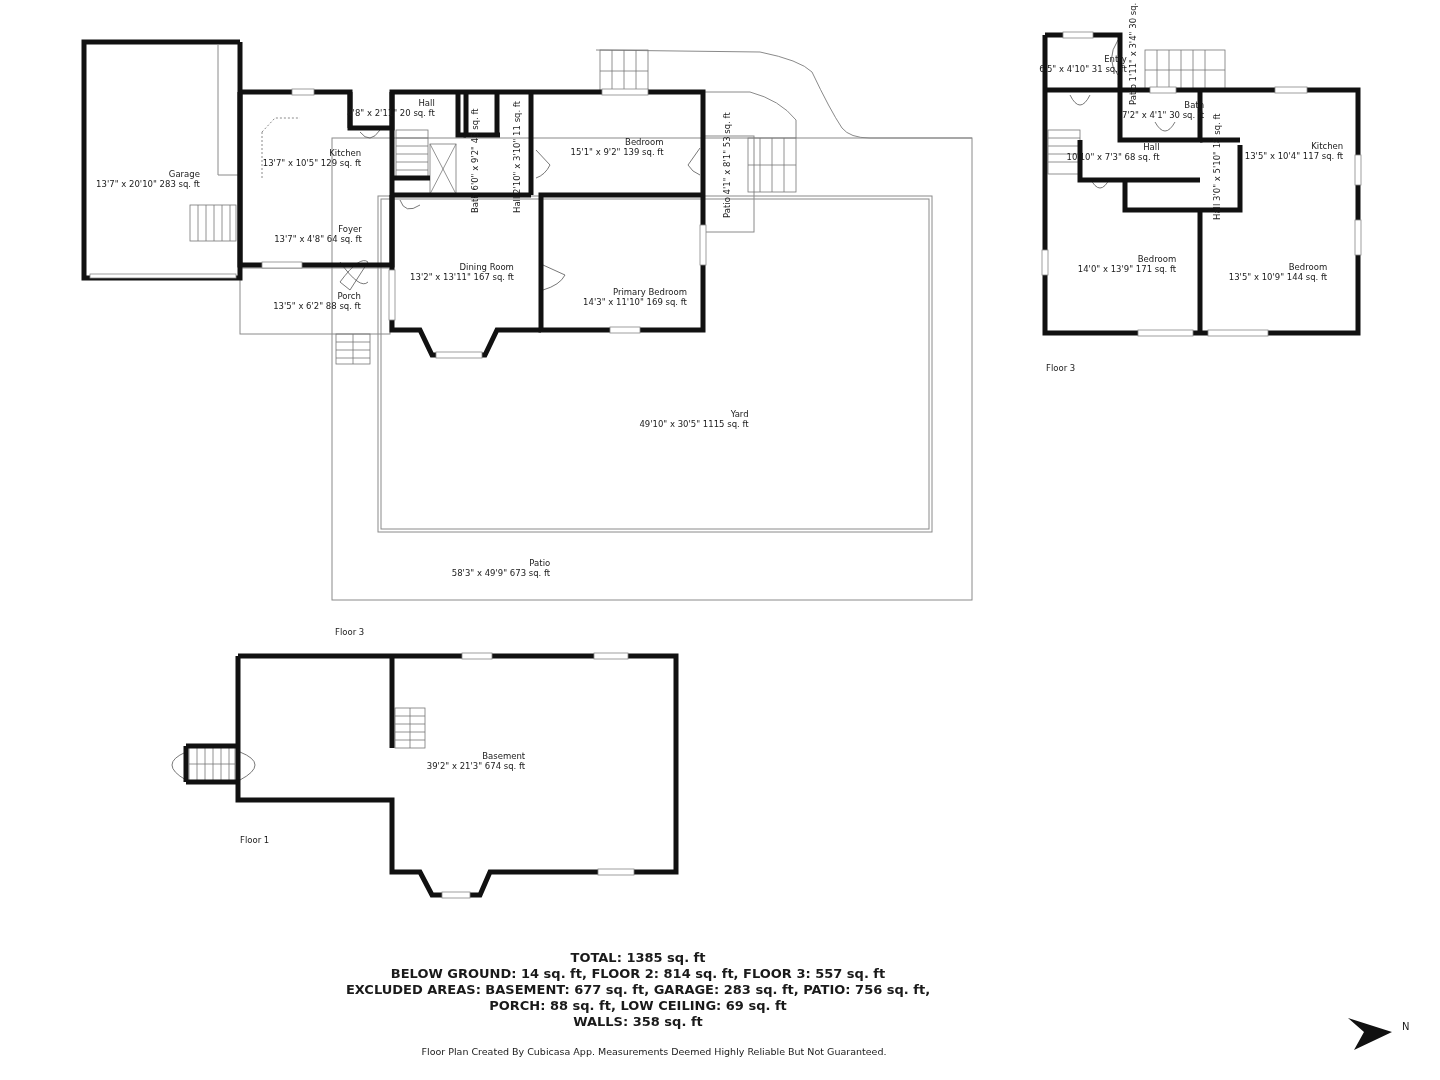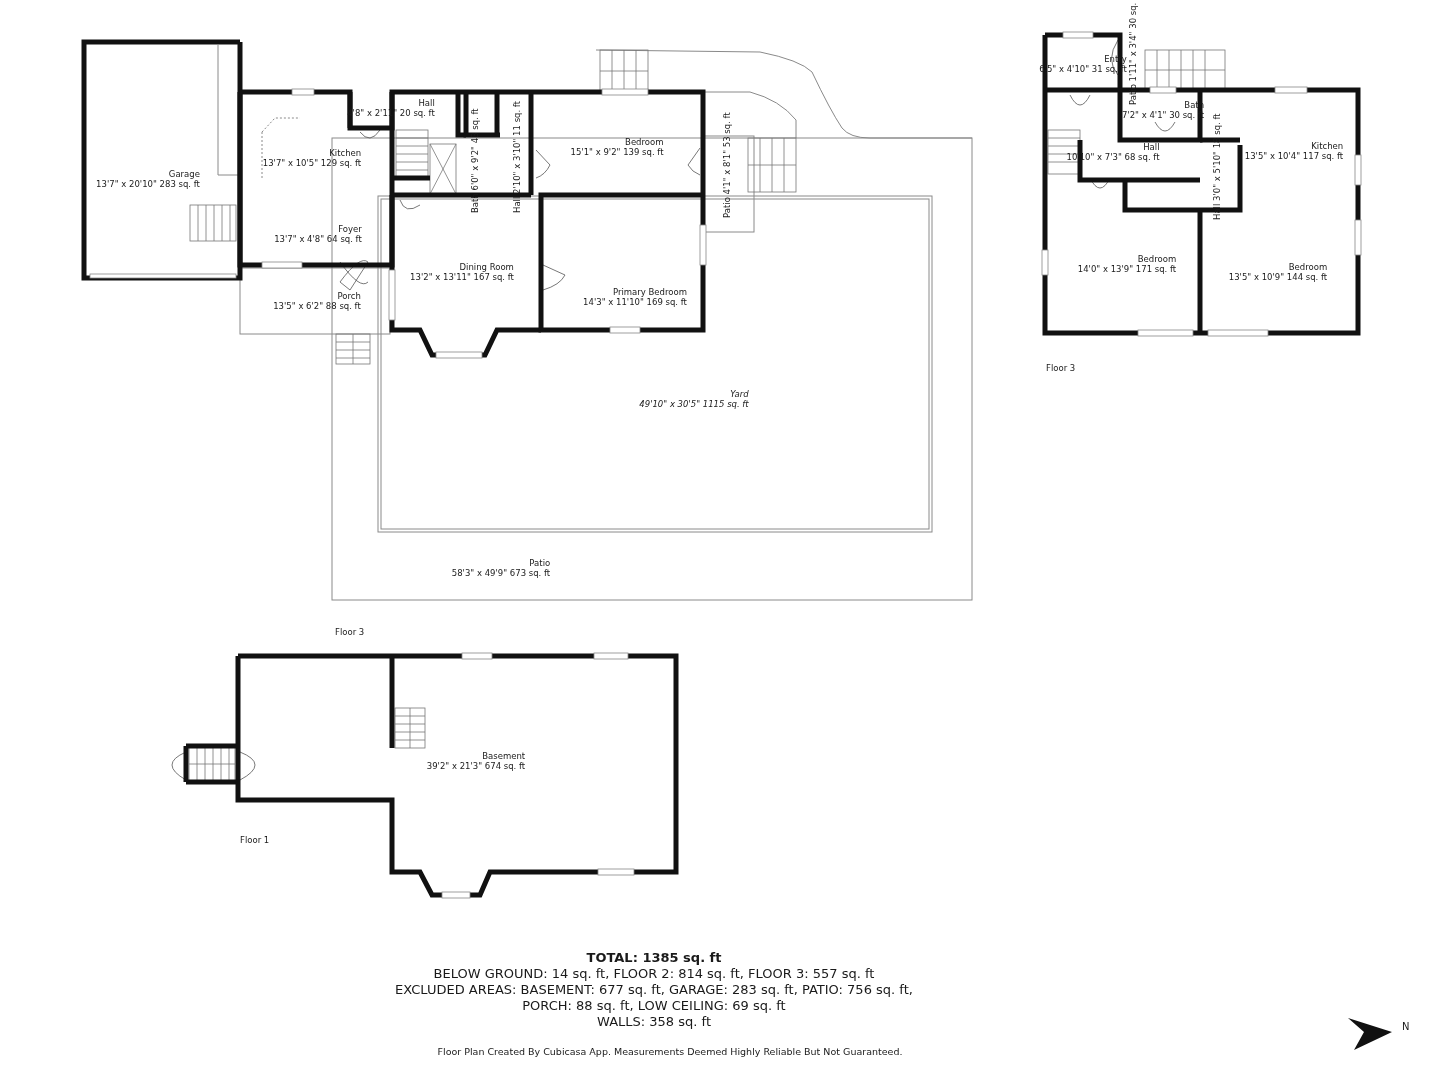--- a/index.html
+++ b/index.html
@@ -6,24 +6,24 @@
     body { width: 1440px; height: 1080px; position: relative; overflow: hidden;
            font-family: "DejaVu Sans", "Liberation Sans", sans-serif; color: #1a1a1a; }
     #plan { position: absolute; left: 0; top: 0; width: 1440px; height: 1080px; }
     .lbl { position: absolute; font-size: 8.5px; line-height: 10px; text-align: right;
            white-space: nowrap; transform: translate(-50%, 0); }
     .lbl .n { display: block; }
     .lbl .d { display: block; }
     .vlbl { position: absolute; font-size: 8.5px; line-height: 10px; text-align: center;
             white-space: nowrap; transform-origin: center center; }
     .floor-lbl { position: absolute; font-size: 8.5px; white-space: nowrap; }
-    .summary { position: absolute; left: 16px; width: 1276px; top: 950px; text-align: center;
+    .summary { position: absolute; left: 0; width: 1276px; top: 950px; text-align: center;
                font-family: "DejaVu Sans", sans-serif; }
     .summary .total { font-weight: bold; font-size: 13px; line-height: 16px; }
-    .summary .line { font-size: 13px; line-height: 16px; }
+    .summary .line { font-size: 13px; line-height: 16px; font-weight: bold; }
     .summary .credit { font-size: 9.5px; margin-top: 16px; padding-left: 32px; }
     .compass { position: absolute; left: 1346px; top: 1014px; width: 70px; height: 40px; }
     .compass .n { position: absolute; left: 56px; top: 7px; font-size: 10px; }
   </style>
 </head>
 <body>
 
 <svg id="plan" viewBox="0 0 1440 1080" xmlns="http://www.w3.org/2000/svg">
   <g fill="none" stroke="#8a8a8a" stroke-width="1">
 
@@ -219,21 +219,21 @@
   <span class="d">13'2" x 13'11" 167 sq. ft</span>
 </div>
 <div class="lbl" style="left:635px;top:256px;margin-top:31px;">
   <span class="n">Primary Bedroom</span>
   <span class="d">14'3" x 11'10" 169 sq. ft</span>
 </div>
 <div class="lbl" style="left:317px;top:291px;">
   <span class="n">Porch</span>
   <span class="d">13'5" x 6'2" 88 sq. ft</span>
 </div>
-<div class="lbl" style="left:694px;top:389px;font-style:italic;">
+<div class="lbl" style="left:694px;top:409px;">
   <span class="n">Yard</span>
   <span class="d">49'10" x 30'5" 1115 sq. ft</span>
 </div>
 <div class="lbl" style="left:501px;top:558px;">
   <span class="n">Patio</span>
   <span class="d">58'3" x 49'9" 673 sq. ft</span>
 </div>
 
 <div class="lbl" style="left:1083px;top:54px;">
   <span class="n">Entry</span>

